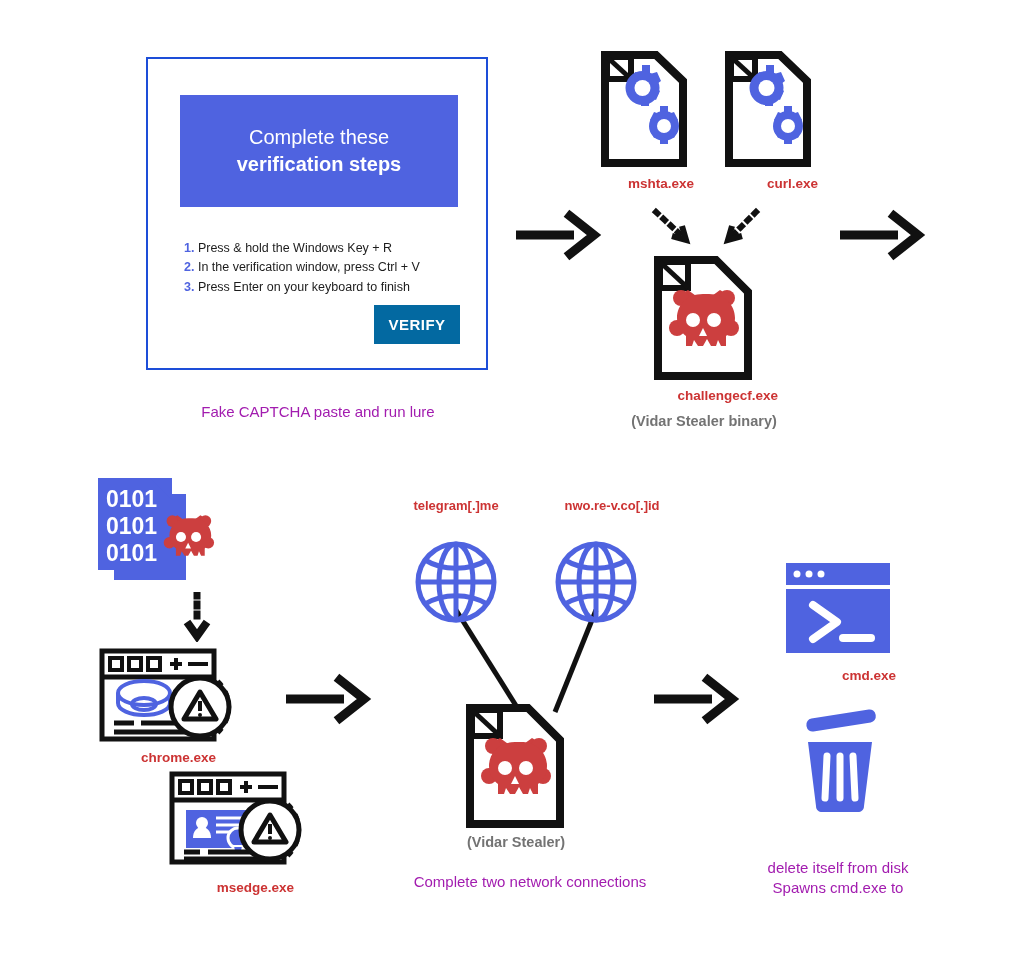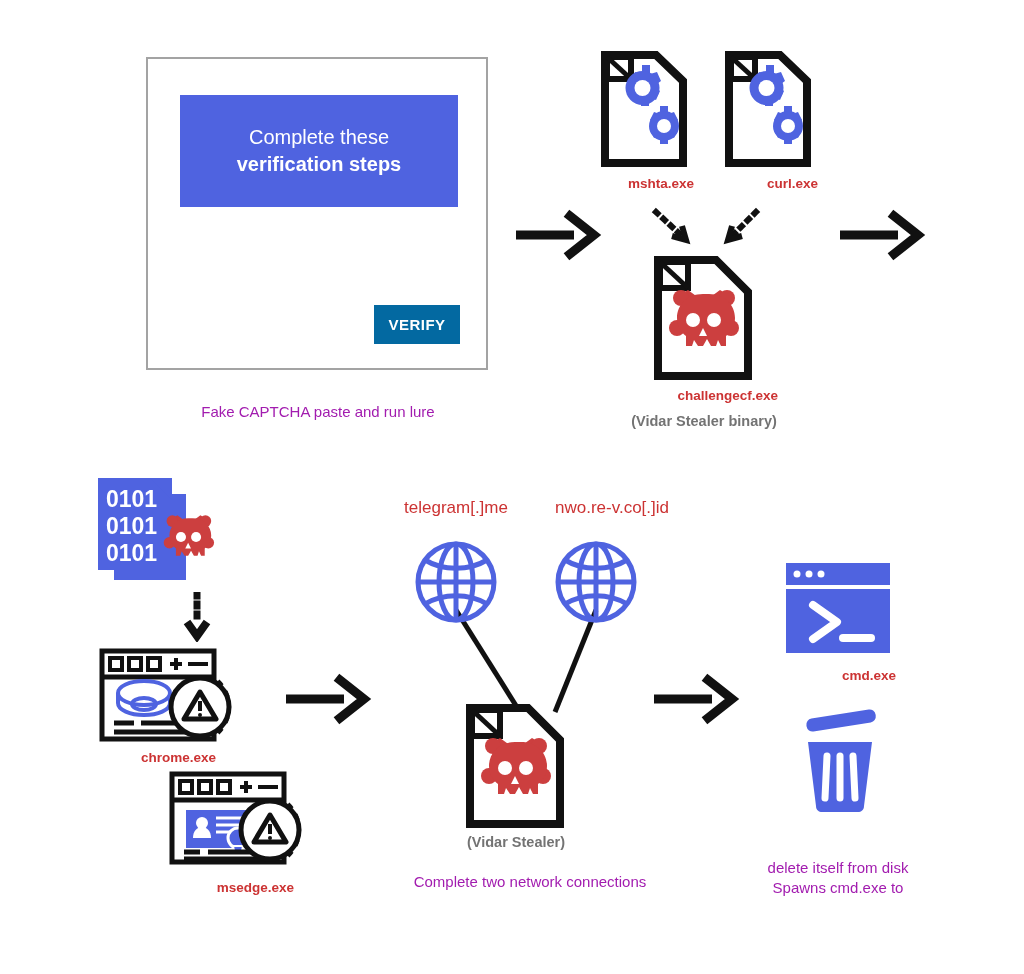--- a/index.html
+++ b/index.html
@@ -8,21 +8,21 @@
     background:#ffffff;
     font-family:"Liberation Sans", sans-serif;
     position:relative;
     overflow:hidden;
   }
   .abs{position:absolute;}
 
   
   #captcha-card{
     left:146px;top:57px;width:342px;height:313px;
-    border:2px solid #a3a3a3;background:#fff;box-sizing:border-box;
+    border:2px solid #1d4ed8;background:#fff;box-sizing:border-box;
   }
   #captcha-banner{
     position:absolute;left:32px;top:36px;width:278px;height:112px;
     background:#4f63e0;color:#fff;display:flex;flex-direction:column;
     align-items:center;justify-content:center;box-sizing:border-box;
   }
   #captcha-banner .l1{font-size:20px;font-weight:400;line-height:1.35;}
   #captcha-banner .l2{font-size:20px;font-weight:700;line-height:1.35;}
   #captcha-steps{
     position:absolute;left:36px;top:180px;width:280px;
@@ -43,34 +43,48 @@
   }
   .lbl-red{
     font-size:13.5px;font-weight:700;color:#cc3333;text-align:right;
     white-space:nowrap;
   }
   .lbl-green{
     font-size:14.5px;font-weight:700;color:#737373;text-align:center;
     white-space:nowrap;
   }
   .lbl-domain{
-    font-size:17px;font-weight:400;color:#cc3333;text-align:center;
+    font-size:13px;font-weight:700;color:#cc3333;text-align:center;
     white-space:nowrap;
   }
   .svg-wrap{display:block;}
 </style>
 </head>
 <body>
 
 <div class="abs" id="captcha-card">
   <div id="captcha-banner">
     <div class="l1">Complete these</div>
     <div class="l2">verification steps</div>
   </div>
 
+  <div id="captcha-steps">
+    <div class="row">
+      <span class="num">1.</span>
+      <span>Press &amp; hold the Windows Key + R</span>
+    </div>
+    <div class="row">
+      <span class="num">2.</span>
+      <span>In the verification window, press Ctrl + V</span>
+    </div>
+    <div class="row">
+      <span class="num">3.</span>
+      <span>Press Enter on your keyboard to finish</span>
+    </div>
+  </div>
 
   <div id="verify-button">VERIFY</div>
 </div>
 
 <div class="abs caption" style="left:148px;top:402px;width:340px;">Fake CAPTCHA paste and run lure</div>
 
 <div class="abs" style="left:512px;top:208px;">
   <svg class="svg-wrap" width="90" height="54" viewBox="0 0 90 54">
     <line x1="4" y1="27" x2="62" y2="27" stroke="#111111" stroke-width="9"></line>
     <polyline points="58,8 82,27 58,46" fill="none" stroke="#111111" stroke-width="9" stroke-linecap="square" stroke-linejoin="miter"></polyline>

